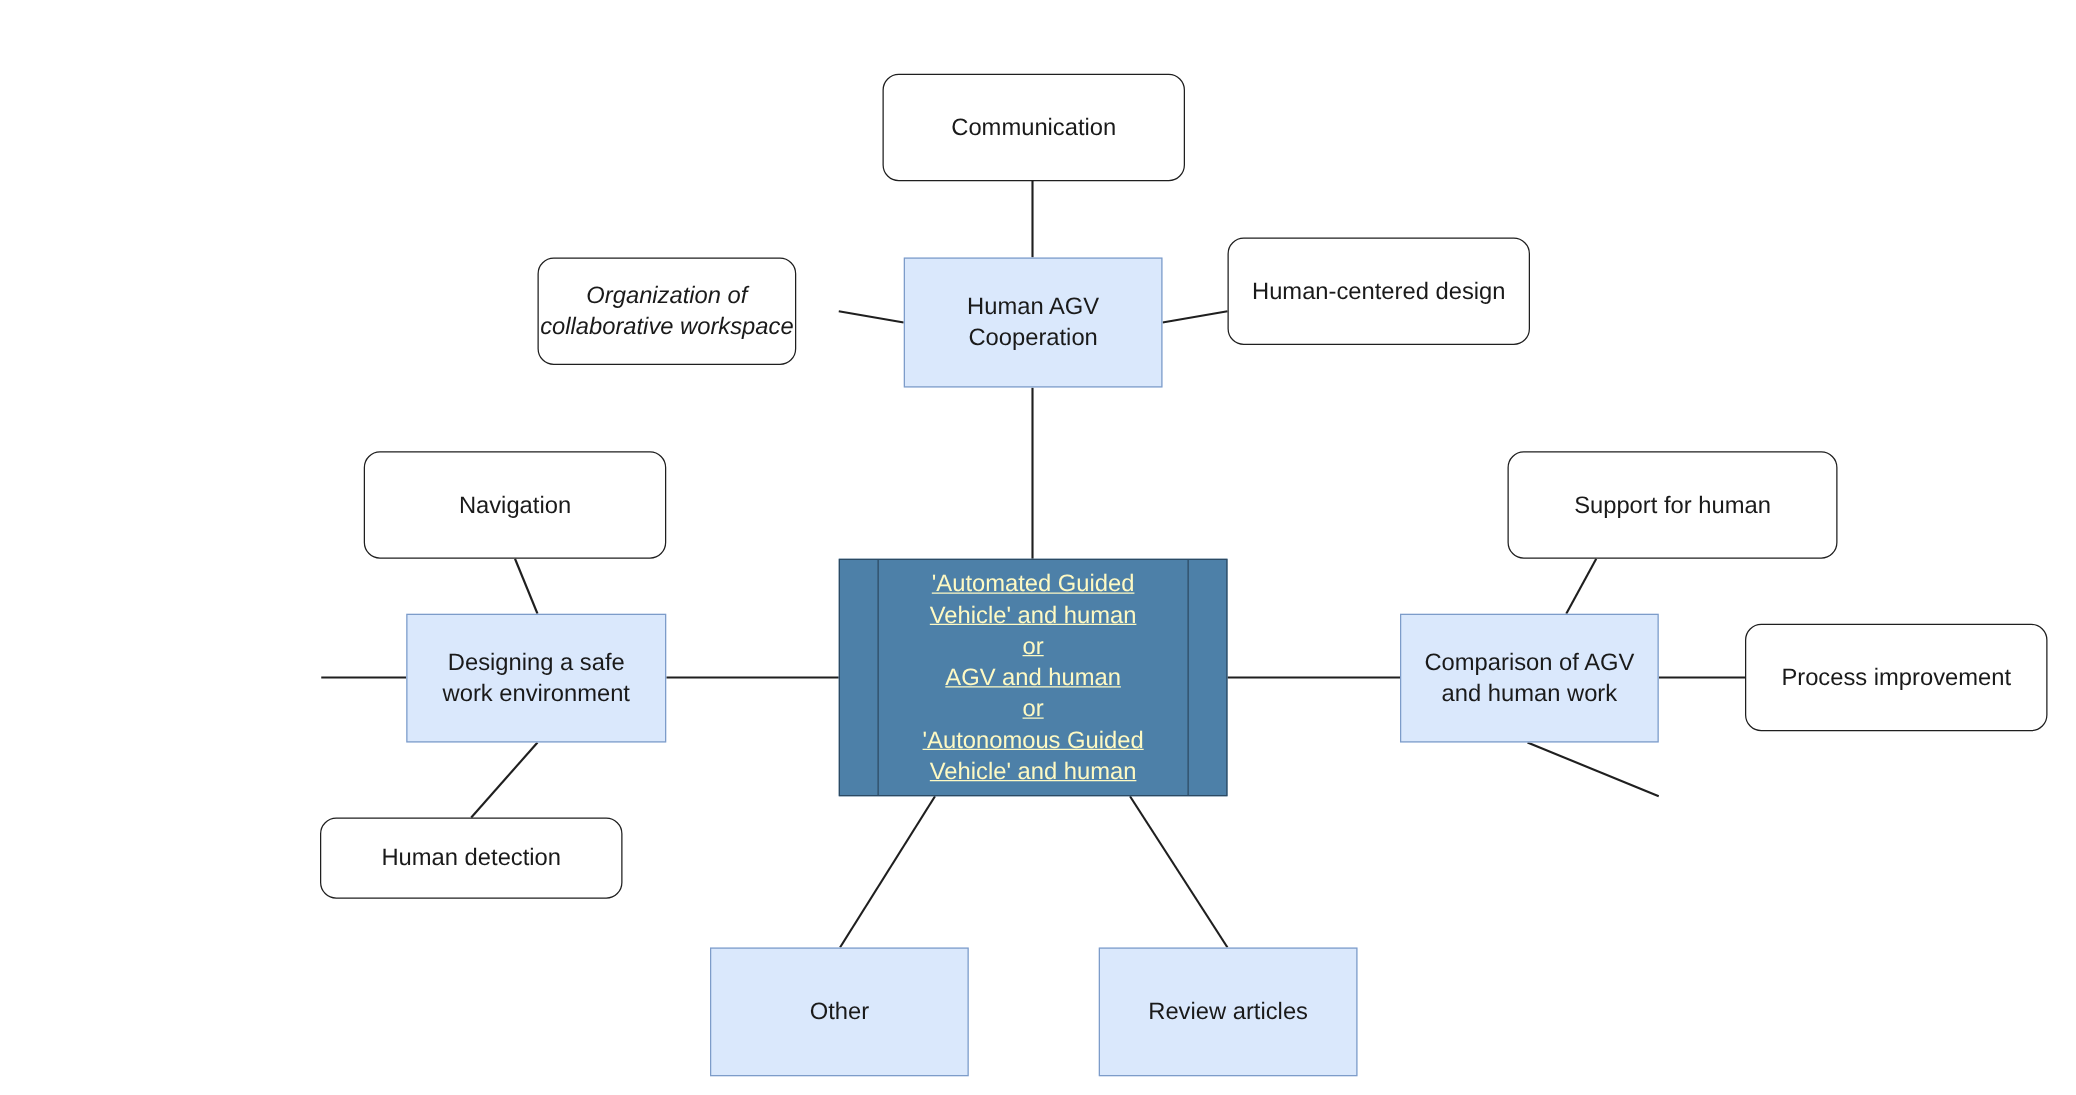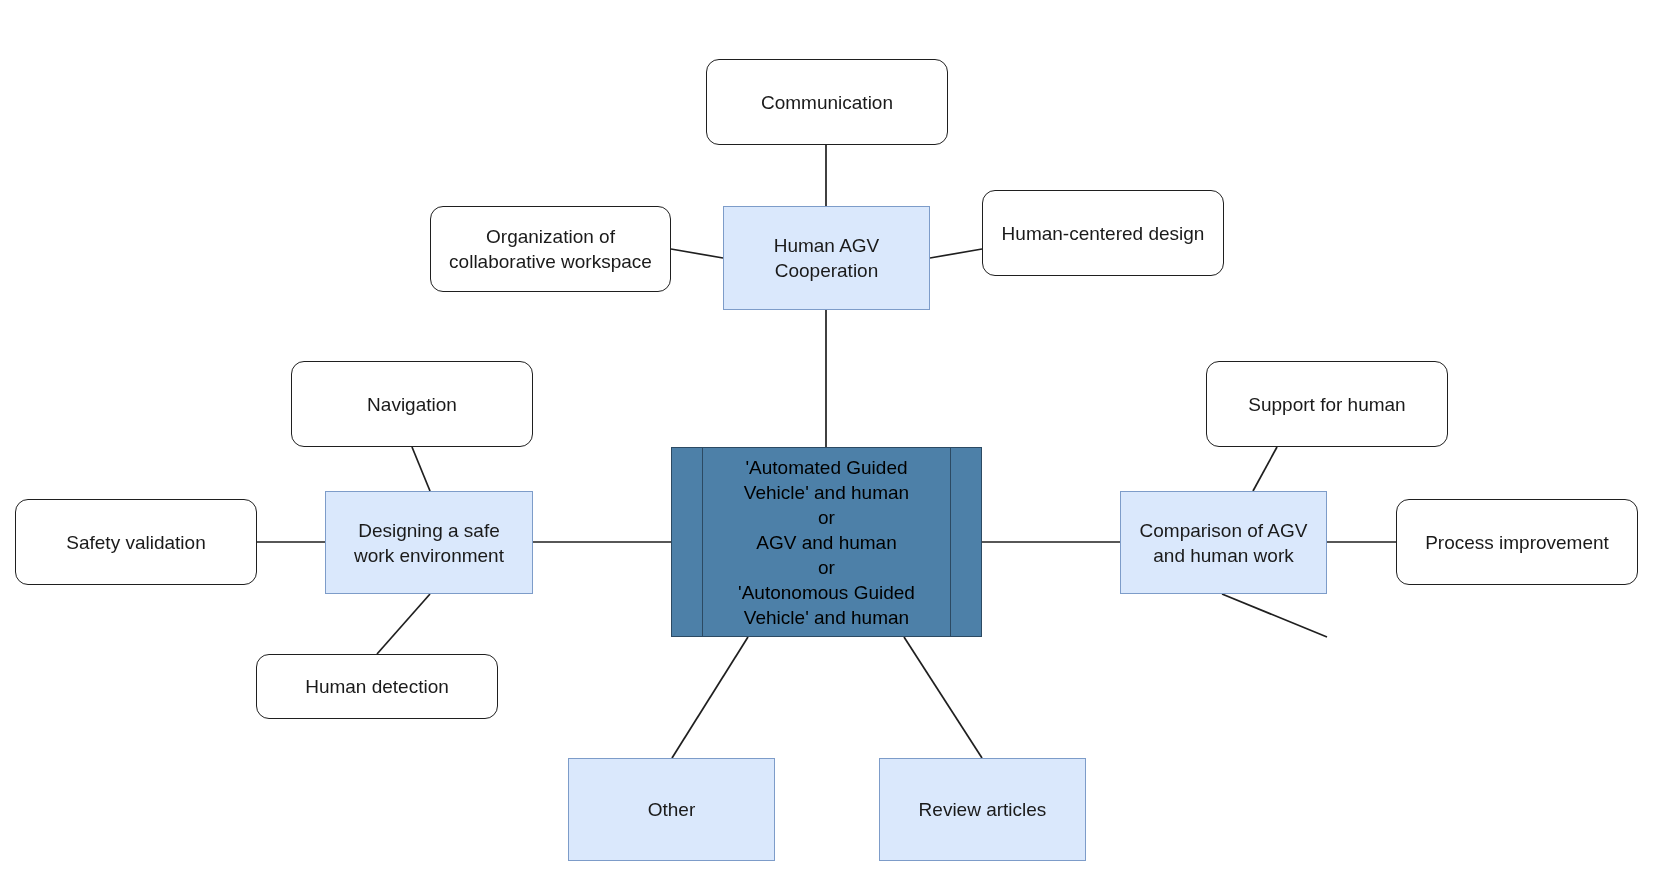--- a/index.html
+++ b/index.html
@@ -5,21 +5,21 @@
   html, body { margin: 0; padding: 0; background: #ffffff; }
   body { width: 1661px; height: 876px; position: relative; overflow: hidden;
          font-family: "Liberation Sans", sans-serif; }
   #canvas { position: absolute; left: 0; top: 0; width: 1661px; height: 876px; }
   #edges { position: absolute; left: 0; top: 0; width: 1661px; height: 876px; }
   .node { position: absolute; box-sizing: border-box; display: flex;
           align-items: center; justify-content: center; text-align: center;
           font-size: 19px; line-height: 25px; color: #1a1a1a; }
   .leaf { background: #ffffff; border: 1.6px solid #1f1f1f; border-radius: 13px; }
   .topic { background: #dae8fc; border: 1.6px solid #7d9cc9; }
-  .center { background: #4d80a8; border: 1.6px solid #2c4a63; color: #000000; }
+  .center { background: #4d80a8; border: 1.6px solid #2c4a63; color: #fef9c3; text-decoration: underline; }
   .center .bar-l, .center .bar-r { position: absolute; top: 0; bottom: 0; width: 0;
           border-left: 1.4px solid #2c4a63; }
   .center .bar-l { left: 30px; }
   .center .bar-r { right: 30px; }
   .center .txt { padding: 0 32px; }
   .txt { white-space: pre-line; }
   line.edge { stroke: #1f1f1f; stroke-width: 1.7; }
 </style>
 </head>
 <body>
@@ -73,35 +73,32 @@
     <span class="txt">Comparison of AGV
 and human work</span>
   </div>
   <div class="node topic" style="left:879px; top:758px; width:207px; height:103px;">
     <span class="txt">Review articles</span>
   </div>
 
   <div class="node leaf" style="left:706px; top:34px; width:242px; height:86px;margin-top:25px;">
     <span class="txt">Communication</span>
   </div>
-  <div class="node leaf" style="left:430px; top:206px; width:241px; height:86px;">
+  <div class="node leaf" style="left:430px; top:206px; width:207px; height:86px;font-style:italic;">
     <span class="txt">Organization of
 collaborative workspace</span>
   </div>
   <div class="node leaf" style="left:982px; top:190px; width:242px; height:86px;">
     <span class="txt">Human-centered design</span>
   </div>
   <div class="node leaf" style="left:291px; top:361px; width:242px; height:86px;">
     <span class="txt">Navigation</span>
   </div>
-  <div class="node leaf" style="left:15px; top:499px; width:242px; height:86px;">
-    <span class="txt">Safety validation</span>
-  </div>
   <div class="node leaf" style="left:256px; top:654px; width:242px; height:65px;">
     <span class="txt">Human detection</span>
   </div>
-  <div class="node leaf" style="left:1206px; top:361px; width:242px; height:86px;">
+  <div class="node leaf" style="left:1206px; top:361px; width:264px; height:86px;">
     <span class="txt">Support for human</span>
   </div>
   <div class="node leaf" style="left:1396px; top:499px; width:242px; height:86px;">
     <span class="txt">Process improvement</span>
   </div>
 </div>
 
 </body></html>

